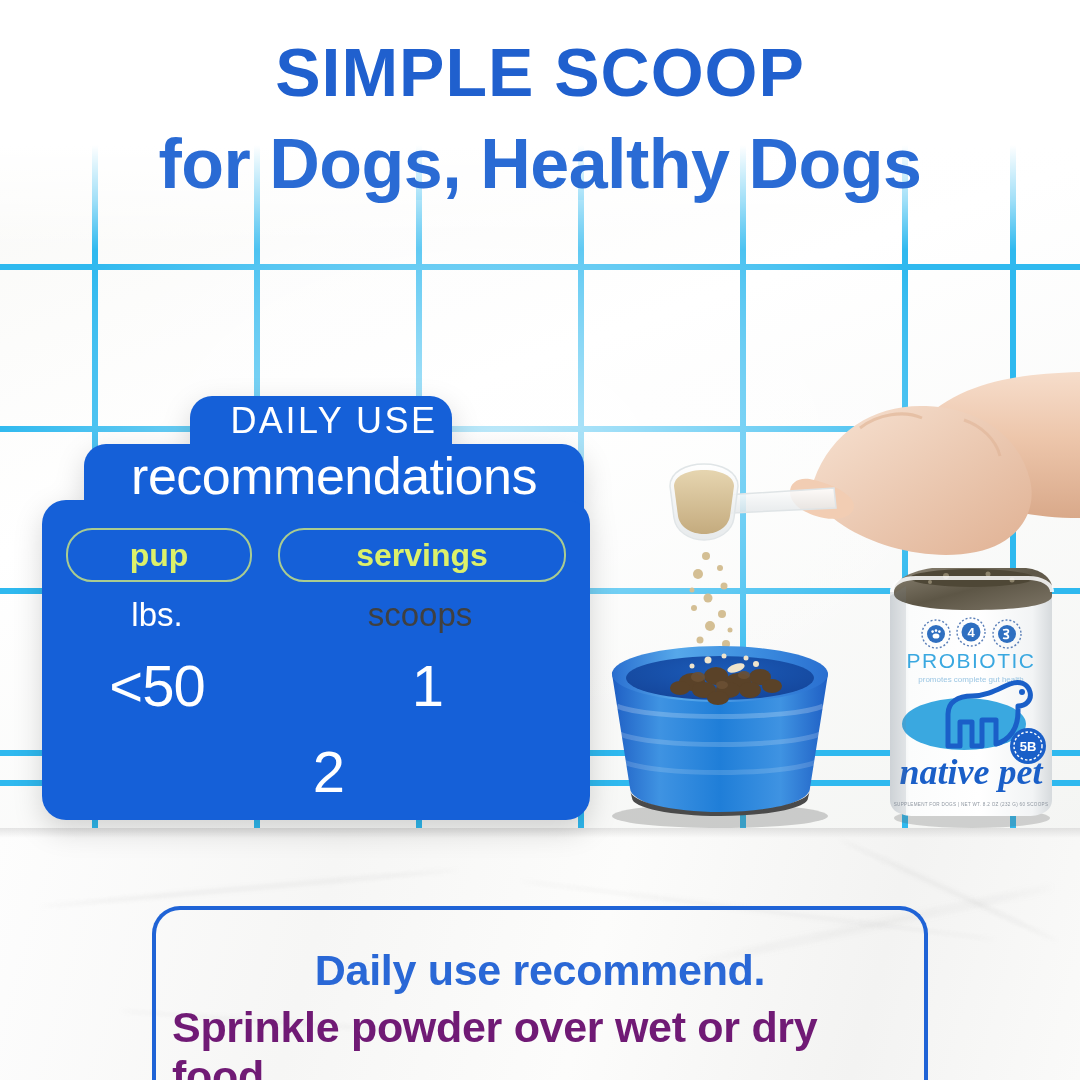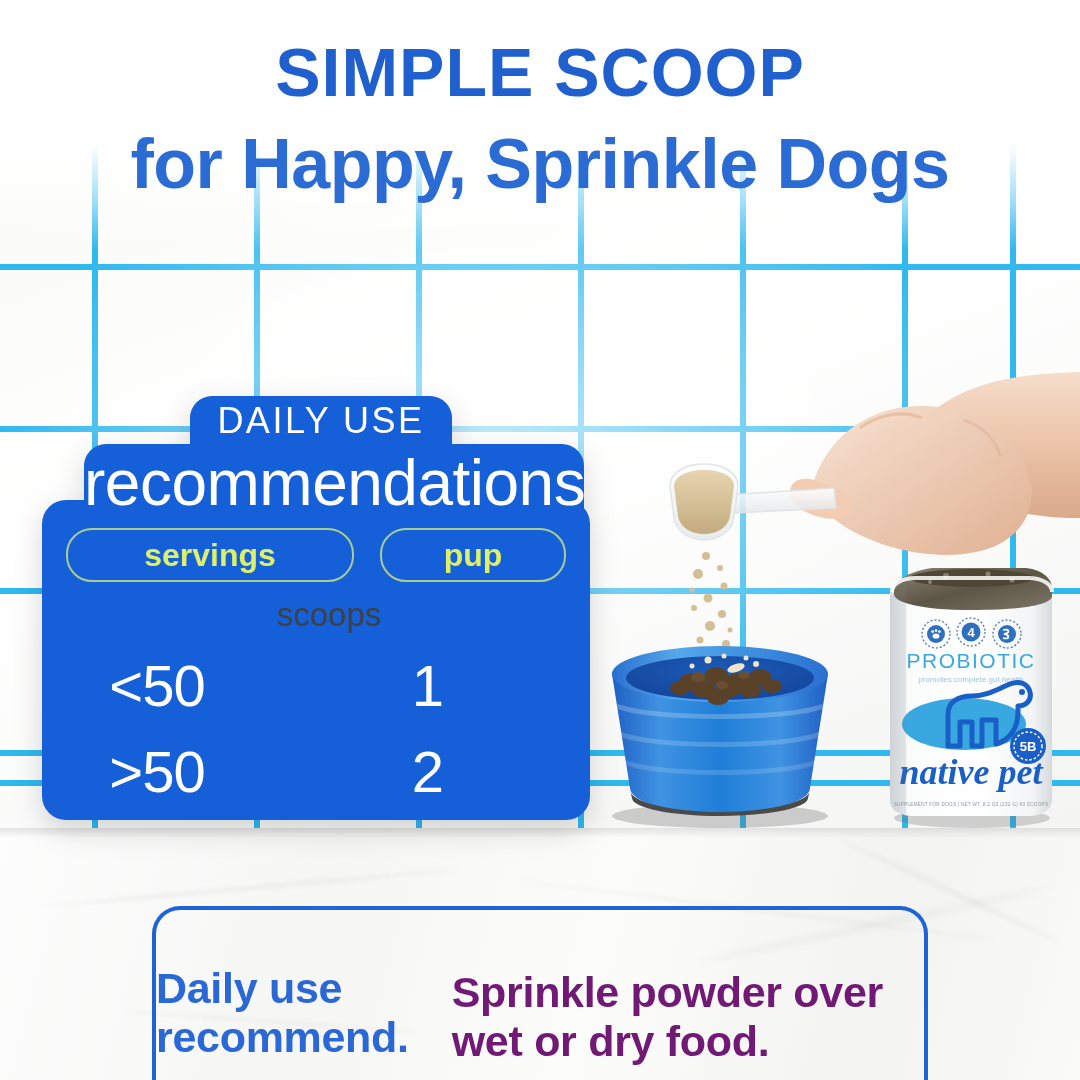--- a/index.html
+++ b/index.html
@@ -62,25 +62,25 @@
   
   .card-wrap{position:absolute;left:42px;top:396px;width:548px;height:424px;
     filter:drop-shadow(0 10px 14px rgba(0,0,0,.16));}
   .tier{position:absolute;background:#1560d8;}
   .tier-1{left:148px;top:0;width:262px;height:64px;border-radius:22px 22px 0 0;}
   .tier-2{left:42px;top:48px;width:500px;height:70px;border-radius:22px 22px 0 0;}
   .tier-3{left:0px;top:104px;width:548px;height:320px;border-radius:24px;}
 
   .tier-label{
     position:absolute;left:148px;top:4px;width:262px;text-align:center;
-    color:#fff;font-size:36px;font-weight:normal;letter-spacing:2.5px;z-index:3;
+    color:#fff;font-size:36px;font-weight:normal;letter-spacing:2.5px;z-index:3;padding-left:13px;
   }
   .tier-title{
     position:absolute;left:42px;top:50px;width:500px;text-align:center;
-    color:#fff;font-size:64px;font-weight:normal;letter-spacing:-.5px;z-index:3;
+    color:#fff;font-size:52px;font-weight:normal;letter-spacing:-.5px;z-index:3;
   }
 
   .table{position:absolute;left:0;top:104px;width:548px;height:320px;z-index:4;}
   .pill-row{position:absolute;left:0;top:28px;width:548px;display:flex;gap:26px;padding:0 24px;box-sizing:border-box;}
   .pill{
     border:2px solid rgba(220,240,120,.75);border-radius:26px;
     height:50px;display:flex;align-items:center;justify-content:center;
     color:#dcf06a;font-size:32px;font-weight:bold;
   }
   .pill-pup{width:182px;}
@@ -102,21 +102,21 @@
   .bowl-wrap{position:absolute;left:588px;top:630px;width:264px;height:200px;}
 
   
   .tin-wrap{position:absolute;left:876px;top:556px;width:190px;height:272px;}
 
   
   .callout{
     position:absolute;left:152px;top:906px;width:776px;height:174px;
     border:4px solid #1f63d6;border-top-left-radius:28px;border-top-right-radius:28px;
     border-bottom:none;box-sizing:border-box;
-    display:flex;flex-direction:row;align-items:center;justify-content:flex-start;
+    display:flex;flex-direction:column;align-items:center;justify-content:flex-start;
     padding-top:36px;
   }
   .callout .l1{color:#2a68d6;font-size:43px;font-weight:bold;letter-spacing:-.3px;}
   .callout .l2{color:#701a75;font-size:43px;font-weight:bold;letter-spacing:-.3px;margin-top:8px;margin-left:16px;}
 </style>
 </head>
 <body>
 
 <div class="stage">
 
@@ -125,21 +125,21 @@
   <div class="wall-fade-top"></div>
 
   <div class="counter"></div>
   <div class="vein v1"></div>
   <div class="vein v2"></div>
   <div class="vein v3"></div>
   <div class="vein v4"></div>
   <div class="vein v5"></div>
 
   <div class="headline">SIMPLE SCOOP</div>
-  <div class="subhead">for Happy, Sprinkle Dogs</div>
+  <div class="subhead">for Dogs, Healthy Dogs</div>
 
   <div class="hand-wrap">
     <svg width="416" height="310" viewBox="0 0 416 310">
       <defs>
         <linearGradient id="skin" x1="0" y1="0" x2="0" y2="1">
           <stop offset="0%" stop-color="#f6ddcb"></stop>
           <stop offset="45%" stop-color="#edc6ab"></stop>
           <stop offset="100%" stop-color="#d9a98a"></stop>
         </linearGradient>
         <linearGradient id="skin2" x1="0" y1="0" x2="1" y2="1">
@@ -346,35 +346,35 @@
     <div class="tier tier-1"></div>
     <div class="tier tier-2"></div>
     <div class="tier tier-3"></div>
 
     <div class="tier-label">DAILY USE</div>
     <div class="tier-title">recommendations</div>
 
     <div class="table">
 
       <div class="pill-row">
+        <div class="pill pill-pup">pup</div>
         <div class="pill pill-serv">servings</div>
-        <div class="pill pill-pup">pup</div>
       </div>
 
       <div class="sub-row">
+        <div class="c1">lbs.</div>
         <div class="c2">scoops</div>
       </div>
 
       <div class="data-row r1">
         <div class="c1">&lt;50</div>
         <div class="c2">1</div>
       </div>
 
       <div class="data-row r2">
-        <div class="c1">&gt;50</div>
         <div class="c2">2</div>
       </div>
 
     </div>
   </div>
 
   <div class="callout">
     <div class="l1">Daily use recommend.</div>
     <div class="l2">Sprinkle powder over wet or dry food.</div>
   </div>

